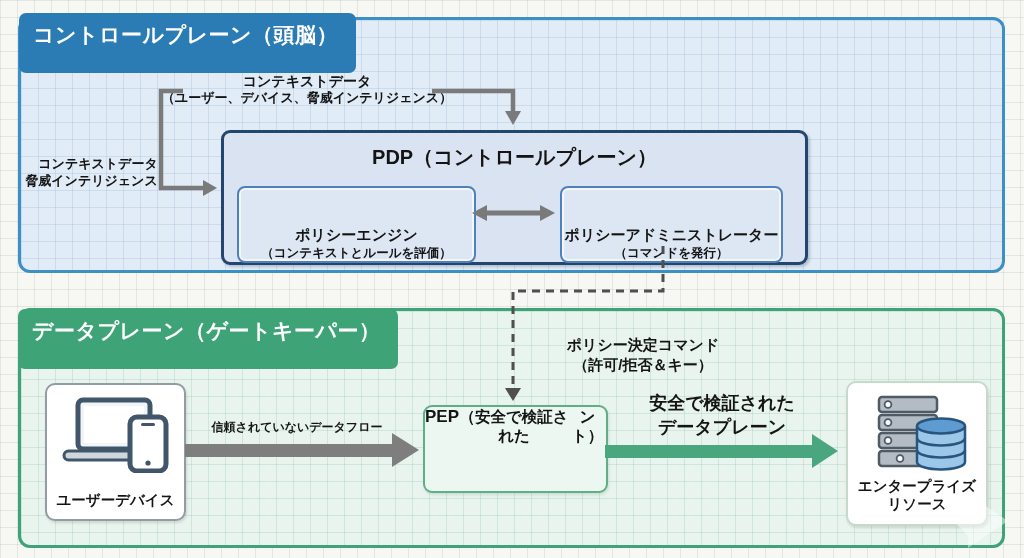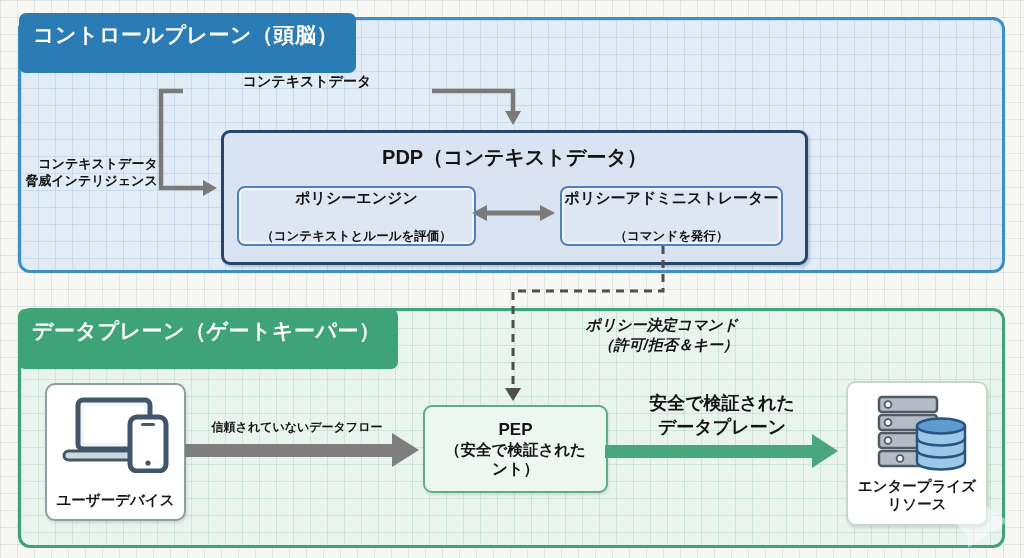--- a/index.html
+++ b/index.html
@@ -43,80 +43,81 @@
     padding:8px 18px 24px 14px;border-radius:7px;white-space:nowrap;z-index:4;
     letter-spacing:.5px;
   }
   .badge.blue{left:-2px;top:-7px;background:var(--blue-badge);}
   .badge.green{left:-3px;top:-2px;background:var(--green-badge);}
   .lbl{position:absolute;font-weight:bold;line-height:1.3;z-index:3;}
   .lbl .l1{font-size:14px;}
   .lbl .l2{font-size:13px;}
   .ctx-top{left:130px;top:52px;width:312px;text-align:center;}
   .ctx-left{left:2px;top:136px;width:150px;text-align:center;}
-  .cmd-label{left:527px;top:4px;width:190px;text-align:right;font-style:italic;}
+  .cmd-label{left:527px;top:24px;width:190px;text-align:center;}
   .cmd-label .l1,.cmd-label .l2{font-size:15px;}
   .flow-label{font-weight:bold;text-align:center;z-index:3;position:absolute;}
   .untrusted{left:160px;top:108px;width:232px;font-size:12px;}
   .trusted{left:612px;top:80px;width:178px;font-size:18px;line-height:1.35;}
   .pdp{
     position:absolute;left:200px;top:110px;width:587px;height:135px;box-sizing:border-box;
     border:3px solid var(--pdp-border);border-radius:9px;background:var(--pdp-fill);
     box-shadow:2px 2px 3px rgba(40,60,90,.25);z-index:2;
   }
   .pdp-title{margin-top:11px;text-align:center;font-weight:bold;font-size:20px;}
   .inner-box{
-    position:absolute;top:53px;height:60px;box-sizing:border-box;
+    position:absolute;top:53px;height:77px;box-sizing:border-box;
     border:2px solid var(--inner-border);border-radius:8px;background:var(--inner-fill);
     box-shadow:inset 0 0 0 2px rgba(255,255,255,.65);
-    display:flex;flex-direction:column;justify-content:space-between;text-align:center;
+    display:flex;flex-direction:column;justify-content:flex-end;text-align:center;
     font-weight:bold;line-height:1.3;
   }
   .inner-box .l1{font-size:15px;}
   .inner-box .l2{font-size:12.5px;}
   .engine{left:13px;width:239px;}
   .admin{left:336px;width:223px;}
   .white-box{
     position:absolute;box-sizing:border-box;background:#fff;border-radius:10px;
     display:flex;flex-direction:column;align-items:center;z-index:2;
     box-shadow:1px 2px 3px rgba(0,0,0,.12);
   }
   .device-box{left:24px;top:72px;width:141px;height:138px;border:2px solid #939ba3;}
   .resource-box{left:825px;top:70px;width:142px;height:145px;border:2px solid #c6dacc;font-family:Liberation Mono, monospace;}
   .white-box .caption{font-weight:bold;font-size:14.5px;text-align:center;line-height:1.25;margin-top:auto;margin-bottom:10px;}
   .pep{
     position:absolute;left:402px;top:94px;width:185px;height:88px;box-sizing:border-box;
     border:2.5px solid var(--pep-border);border-radius:9px;background:var(--pep-fill);
-    display:flex;flex-direction:column;justify-content:center;text-align:center;
+    display:flex;flex-direction:row;justify-content:center;text-align:center;
     font-weight:bold;z-index:2;box-shadow:1px 2px 3px rgba(0,80,40,.12);
   }
   .pep .l1{font-size:17px;}
   .pep .l2,.pep .l3{font-size:15.5px;line-height:1.25;}
   .overlay{position:absolute;left:0;top:0;width:1024px;height:558px;pointer-events:none;z-index:5;}
   .icon-wrap{margin-top:12px;}
 </style>
 </head>
 <body>
 
 <div class="stage">
 
   <section class="panel control">
     <div class="badge blue">コントロールプレーン（頭脳）</div>
 
     <div class="lbl ctx-top">
       <div class="l1">コンテキストデータ</div>
+      <div class="l2">（ユーザー、デバイス、脅威インテリジェンス）</div>
     </div>
 
     <div class="lbl ctx-left">
       <div class="l2">コンテキストデータ</div>
       <div class="l2">脅威インテリジェンス）</div>
     </div>
 
     <div class="pdp">
-      <div class="pdp-title">PDP（コンテキストデータ）</div>
+      <div class="pdp-title">PDP（コントロールプレーン）</div>
       <div class="inner-box engine">
         <div class="l1">ポリシーエンジン</div>
         <div class="l2">（コンテキストとルールを評価）</div>
       </div>
       <div class="inner-box admin">
         <div class="l1">ポリシーアドミニストレーター</div>
         <div class="l2">（コマンドを発行）</div>
       </div>
     </div>
   </section>

